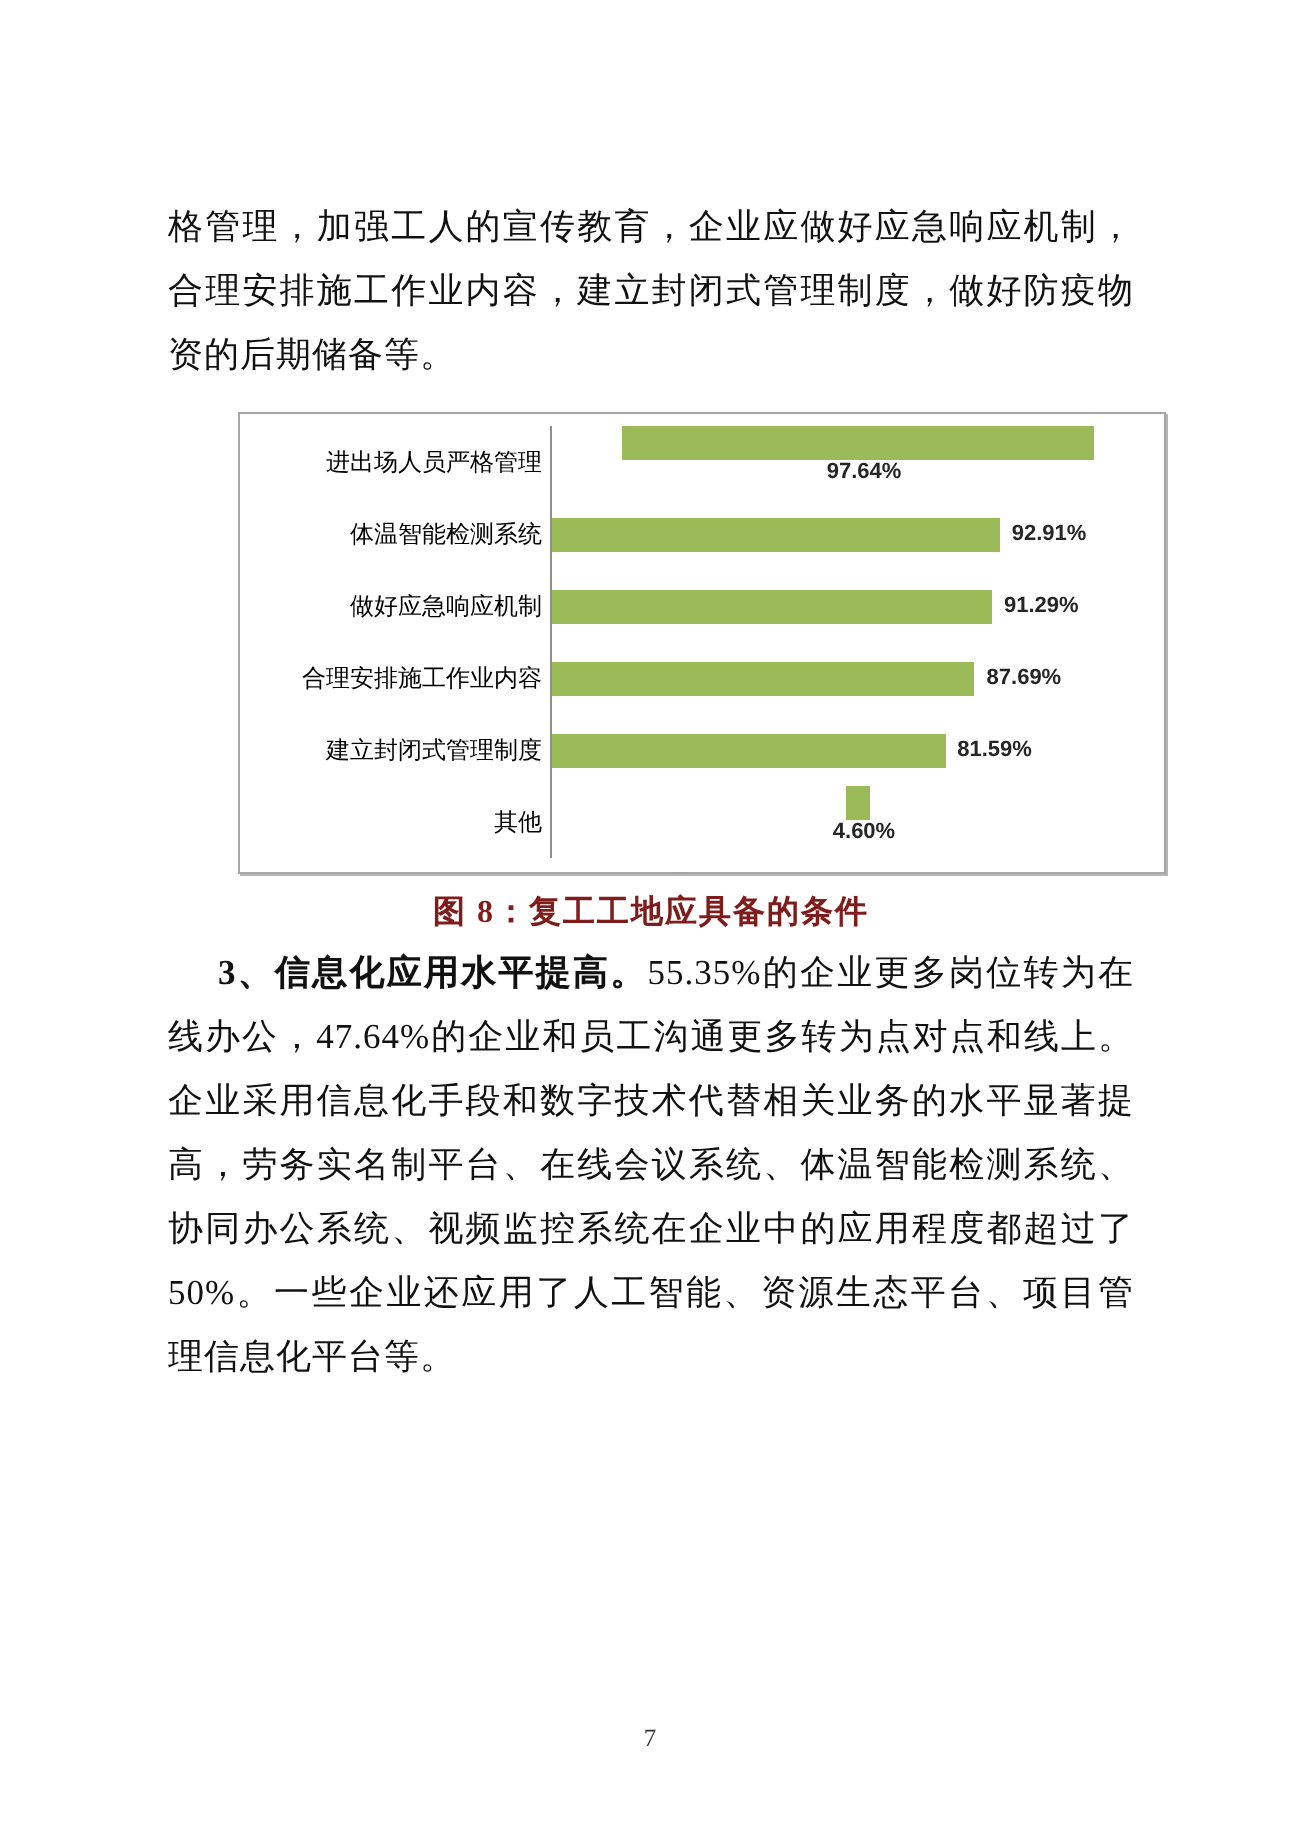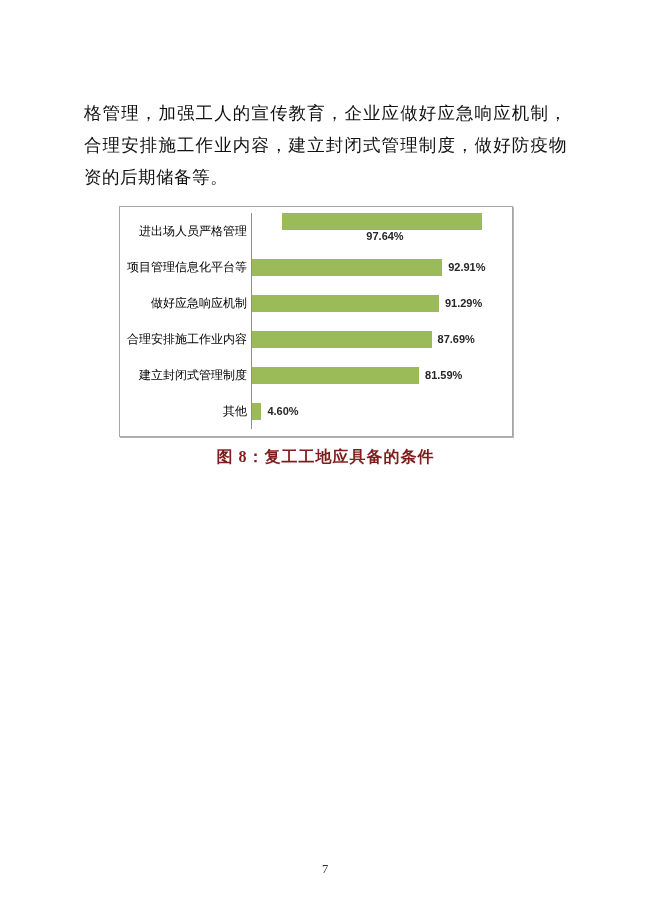--- a/index.html
+++ b/index.html
@@ -21,25 +21,26 @@
     letter-spacing:0.5px;
     text-align:justify;
     text-justify:inter-character;
   }
   .para-heading{font-weight:bold;}
   .p2{margin-top:3px;}
 
   
   .chart-figure{
     margin:13px 0 0 35px;
-    width:394px;height:231px;
+    width:464px;height:231px;
     box-sizing:border-box;
     border:1px solid #a6a6a6;
     box-shadow:1px 1px 0 rgba(120,120,120,0.55);
     background:#ffffff;
+    padding-left:24px;
   }
   .chart-plot{
     box-sizing:border-box;
     height:100%;
     padding:6px 0 7px 0;
     display:flex;flex-direction:column;justify-content:center;
   }
   .crow{display:flex;align-items:center;height:36px;}
   .clbl{
     width:127px;
@@ -96,21 +97,21 @@
   <div class="chart-figure">
     <div class="chart-plot">
         <div class="crow">
           <div class="clbl">进出场人员严格管理</div>
           <div class="ctrack" style="border-left-color: rgb(143, 143, 143); flex-direction: column;">
             <div class="cbar" style="width: 76.8819%; background: rgb(155, 187, 89);"></div>
             <span class="cval">97.64%</span>
           </div>
         </div>
         <div class="crow">
-          <div class="clbl">项目管理信息化平台等</div>
+          <div class="clbl">体温智能检测系统</div>
           <div class="ctrack" style="border-left-color: rgb(143, 143, 143); text-align: center;">
             <div class="cbar" style="width: 73.1575%; background: rgb(155, 187, 89);"></div>
             <span class="cval">92.91%</span>
           </div>
         </div>
         <div class="crow">
           <div class="clbl">做好应急响应机制</div>
           <div class="ctrack" style="border-left-color: rgb(143, 143, 143);">
             <div class="cbar" style="width: 71.8819%; background: rgb(155, 187, 89);"></div>
             <span class="cval">91.29%</span>
@@ -125,26 +126,27 @@
         </div>
         <div class="crow">
           <div class="clbl">建立封闭式管理制度</div>
           <div class="ctrack" style="border-left-color: rgb(143, 143, 143);">
             <div class="cbar" style="width: 64.2441%; background: rgb(155, 187, 89);"></div>
             <span class="cval">81.59%</span>
           </div>
         </div>
         <div class="crow">
           <div class="clbl">其他</div>
-          <div class="ctrack" style="border-left-color: rgb(143, 143, 143);">
+          <div class="ctrack" style="border-left-color: rgb(143, 143, 143); flex-direction: column;">
             <div class="cbar" style="width: 3.62205%; background: rgb(155, 187, 89);"></div>
             <span class="cval">4.60%</span>
           </div>
         </div>
       </div>
   </div>
 
   <div class="figure-caption">图 8：复工工地应具备的条件</div>
 
+  <p class="body-text p2"><span class="indent-spacer" style="display:inline-block;width:25px;"></span><span class="para-heading">3、信息化应用水平提高。</span><span>55.35%的企业更多岗位转为在线办公，47.64%的企业和员工沟通更多转为点对点和线上。企业采用信息化手段和数字技术代替相关业务的水平显著提高，劳务实名制平台、在线会议系统、体温智能检测系统、协同办公系统、视频监控系统在企业中的应用程度都超过了 50%。一些企业还应用了人工智能、资源生态平台、项目管理信息化平台等。</span></p>
 
   <div class="page-number">7</div>
 
 </div>
 
 </body></html>

